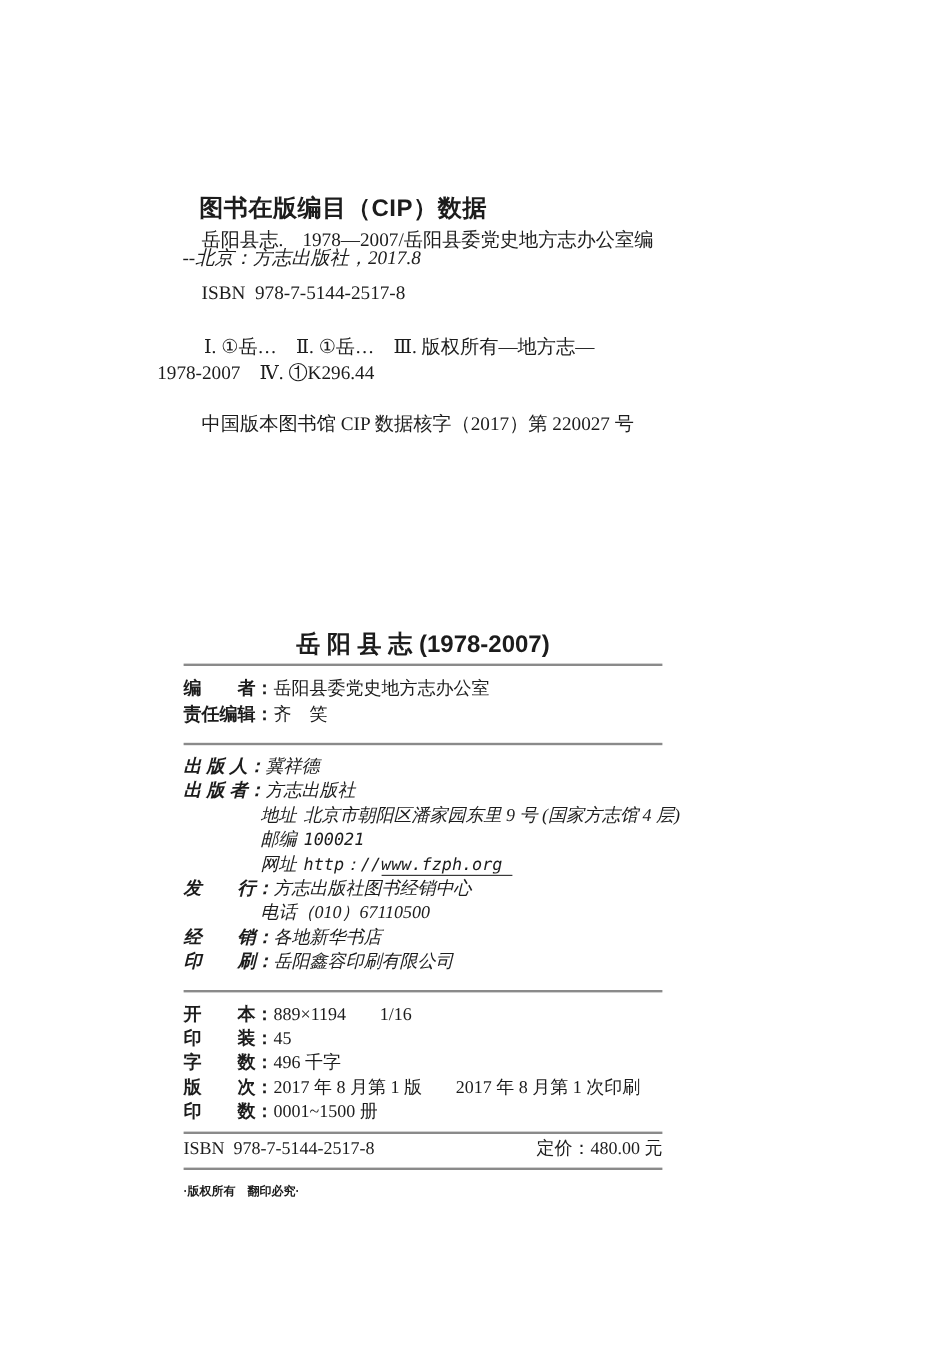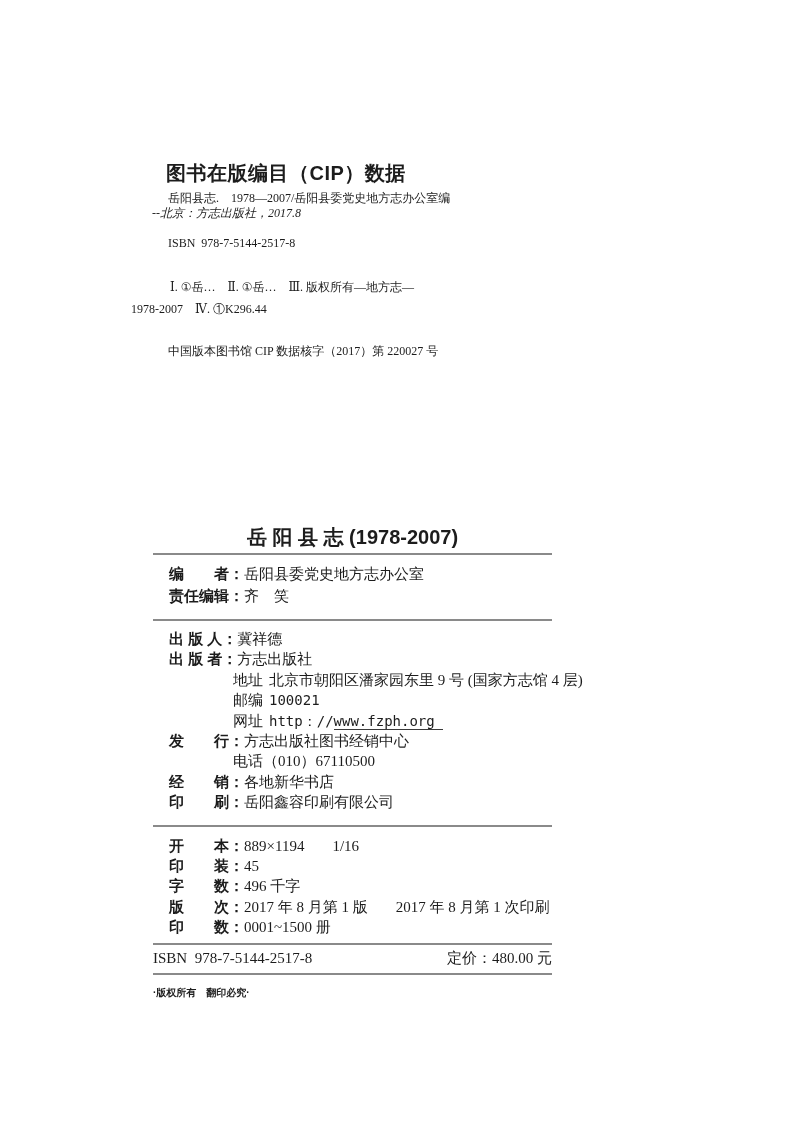--- a/index.html
+++ b/index.html
@@ -13,47 +13,47 @@
   }
   .page { position:absolute; inset:0; background:#fff; }
 
   
   .cip-heading {
     position:absolute; left:166px; top:160px;
     font-family:"Liberation Sans","DejaVu Sans",sans-serif;
     font-weight:bold; font-size:20px; letter-spacing:0.5px;
     white-space:pre;
   }
-  .cip-line { position:absolute; font-size:12px; white-space:pre;text-align:right; }
+  .cip-line { position:absolute; font-size:16px; white-space:pre;text-align:right; }
   .cip-l0 { left:168px; top:190px; }
   .cip-l1 { left:152px; top:205px;font-style:italic; }
   .cip-l2 { left:168px; top:236px; }
   .cip-l3 { left:170px; top:279px; }
   .cip-l4 { left:131px; top:301px; }
   .cip-l5 { left:168px; top:343px; }
 
   
   .colophon { position:absolute; left:153px; top:526px; width:399px; }
 
   .book-title {
     height:27px; line-height:22px; text-align:center;
     font-family:"Liberation Sans","DejaVu Sans",sans-serif;
     font-weight:bold; font-size:20px; white-space:pre;
   }
   .rule { height:0; border:0; border-top:2px solid #8a8a8a; margin:0; }
 
   .sec { font-size:15px; }
   .sec-a { margin:8px 0 12px 0; }
   .sec-a .row { line-height:21px; }
-  .sec-b { margin:8px 0 12px 0; }
+  .sec-b { margin:8px 0 12px 0;font-style:italic; }
   .sec-b .row { line-height:20.4px; }
   .sec-c { margin:9px 0 6px 0; }
   .sec-c .row { line-height:20.3px; }
 
-  .row { white-space:pre;margin-left:16px; }
+  .row { white-space:pre; }
   .lbl, .colon {
     font-family:"Liberation Sans","DejaVu Sans",sans-serif;
     font-weight:bold; white-space:pre;
   }
   .val { white-space:pre; }
   .gap2 { margin-left:28px; }
 
   .sub { padding-left:64px; }
   .sublbl { display:inline-block; min-width:31px; margin-right:5px; white-space:pre; }
   .mono { font-family:"DejaVu Sans Mono","Liberation Mono",monospace; font-size:14px; }

